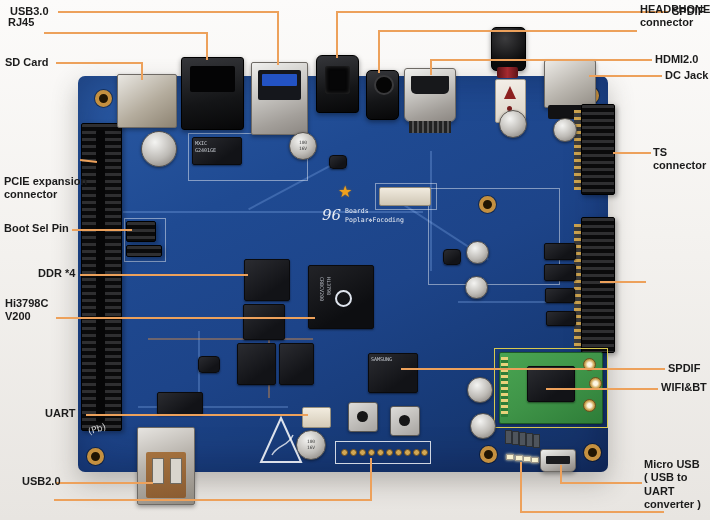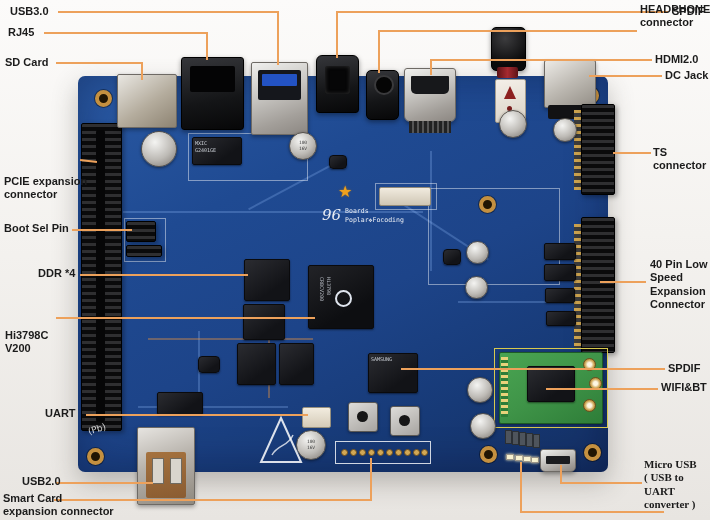--- a/index.html
+++ b/index.html
@@ -253,43 +253,37 @@
   <div class="cl" style="left:613px;top:152px;width:38px;height:2px;"></div>
   <div class="cl" style="left:600px;top:281px;width:46px;height:2px;"></div>
   <div class="cl" style="left:401px;top:368px;width:264px;height:2px;"></div>
   <div class="cl" style="left:546px;top:388px;width:112px;height:2px;"></div>
   <div class="cl" style="left:561px;top:482px;width:81px;height:2px;"></div>
   <div class="cl" style="left:560px;top:465px;width:2px;height:19px;"></div>
   <div class="cl" style="left:521px;top:511px;width:143px;height:2px;"></div>
   <div class="cl" style="left:520px;top:462px;width:2px;height:51px;"></div>
 
   <div class="lbl" style="left:10px;top:5px;">USB3.0</div>
-  <div class="lbl" style="left:8px;top:26px;">RJ45</div>
+  <div class="lbl" style="left:8px;top:16px;">RJ45</div>
   <div class="lbl" style="left:5px;top:56px;">SD Card</div>
   <div class="lbl" style="left:4px;top:148px;margin-top:27px;">PCIE expansion
 connector</div>
   <div class="lbl" style="left:4px;top:222px;">Boot  Sel Pin</div>
   <div class="lbl" style="left:38px;top:267px;">DDR *4</div>
-  <div class="lbl" style="left:5px;top:297px;margin-top:32px;">Hi3798C
+  <div class="lbl" style="left:5px;top:297px;">Hi3798C
 V200</div>
   <div class="lbl" style="left:45px;top:407px;">UART</div>
   <div class="lbl" style="left:22px;top:475px;">USB2.0</div>
-  <div class="lbl" style="left:3px;top:492px;">Smart Card
-expansion connector</div>
 
   <div class="lbl" style="left:672px;top:5px;">SPDIF</div>
   <div class="lbl" style="left:640px;top:3px;">HEADPHONE
 connector</div>
   <div class="lbl" style="left:655px;top:53px;">HDMI2.0</div>
   <div class="lbl" style="left:665px;top:69px;">DC Jack</div>
   <div class="lbl" style="left:653px;top:146px;">TS connector</div>
-  <div class="lbl" style="left:650px;top:258px;">40 Pin Low
-Speed
-Expansion
-Connector</div>
   <div class="lbl" style="left:668px;top:362px;">SPDIF</div>
   <div class="lbl" style="left:661px;top:381px;">WIFI&amp;BT</div>
-  <div class="lbl" style="left:644px;top:458px;font-family:Liberation Serif, serif;">Micro USB
+  <div class="lbl" style="left:644px;top:458px;">Micro USB
 ( USB to UART
 converter )</div>
   <div class="lbl" style="left:667px;top:505px;margin-left:44px;">LEDs</div>
 
 </div>
 
 </body></html>

